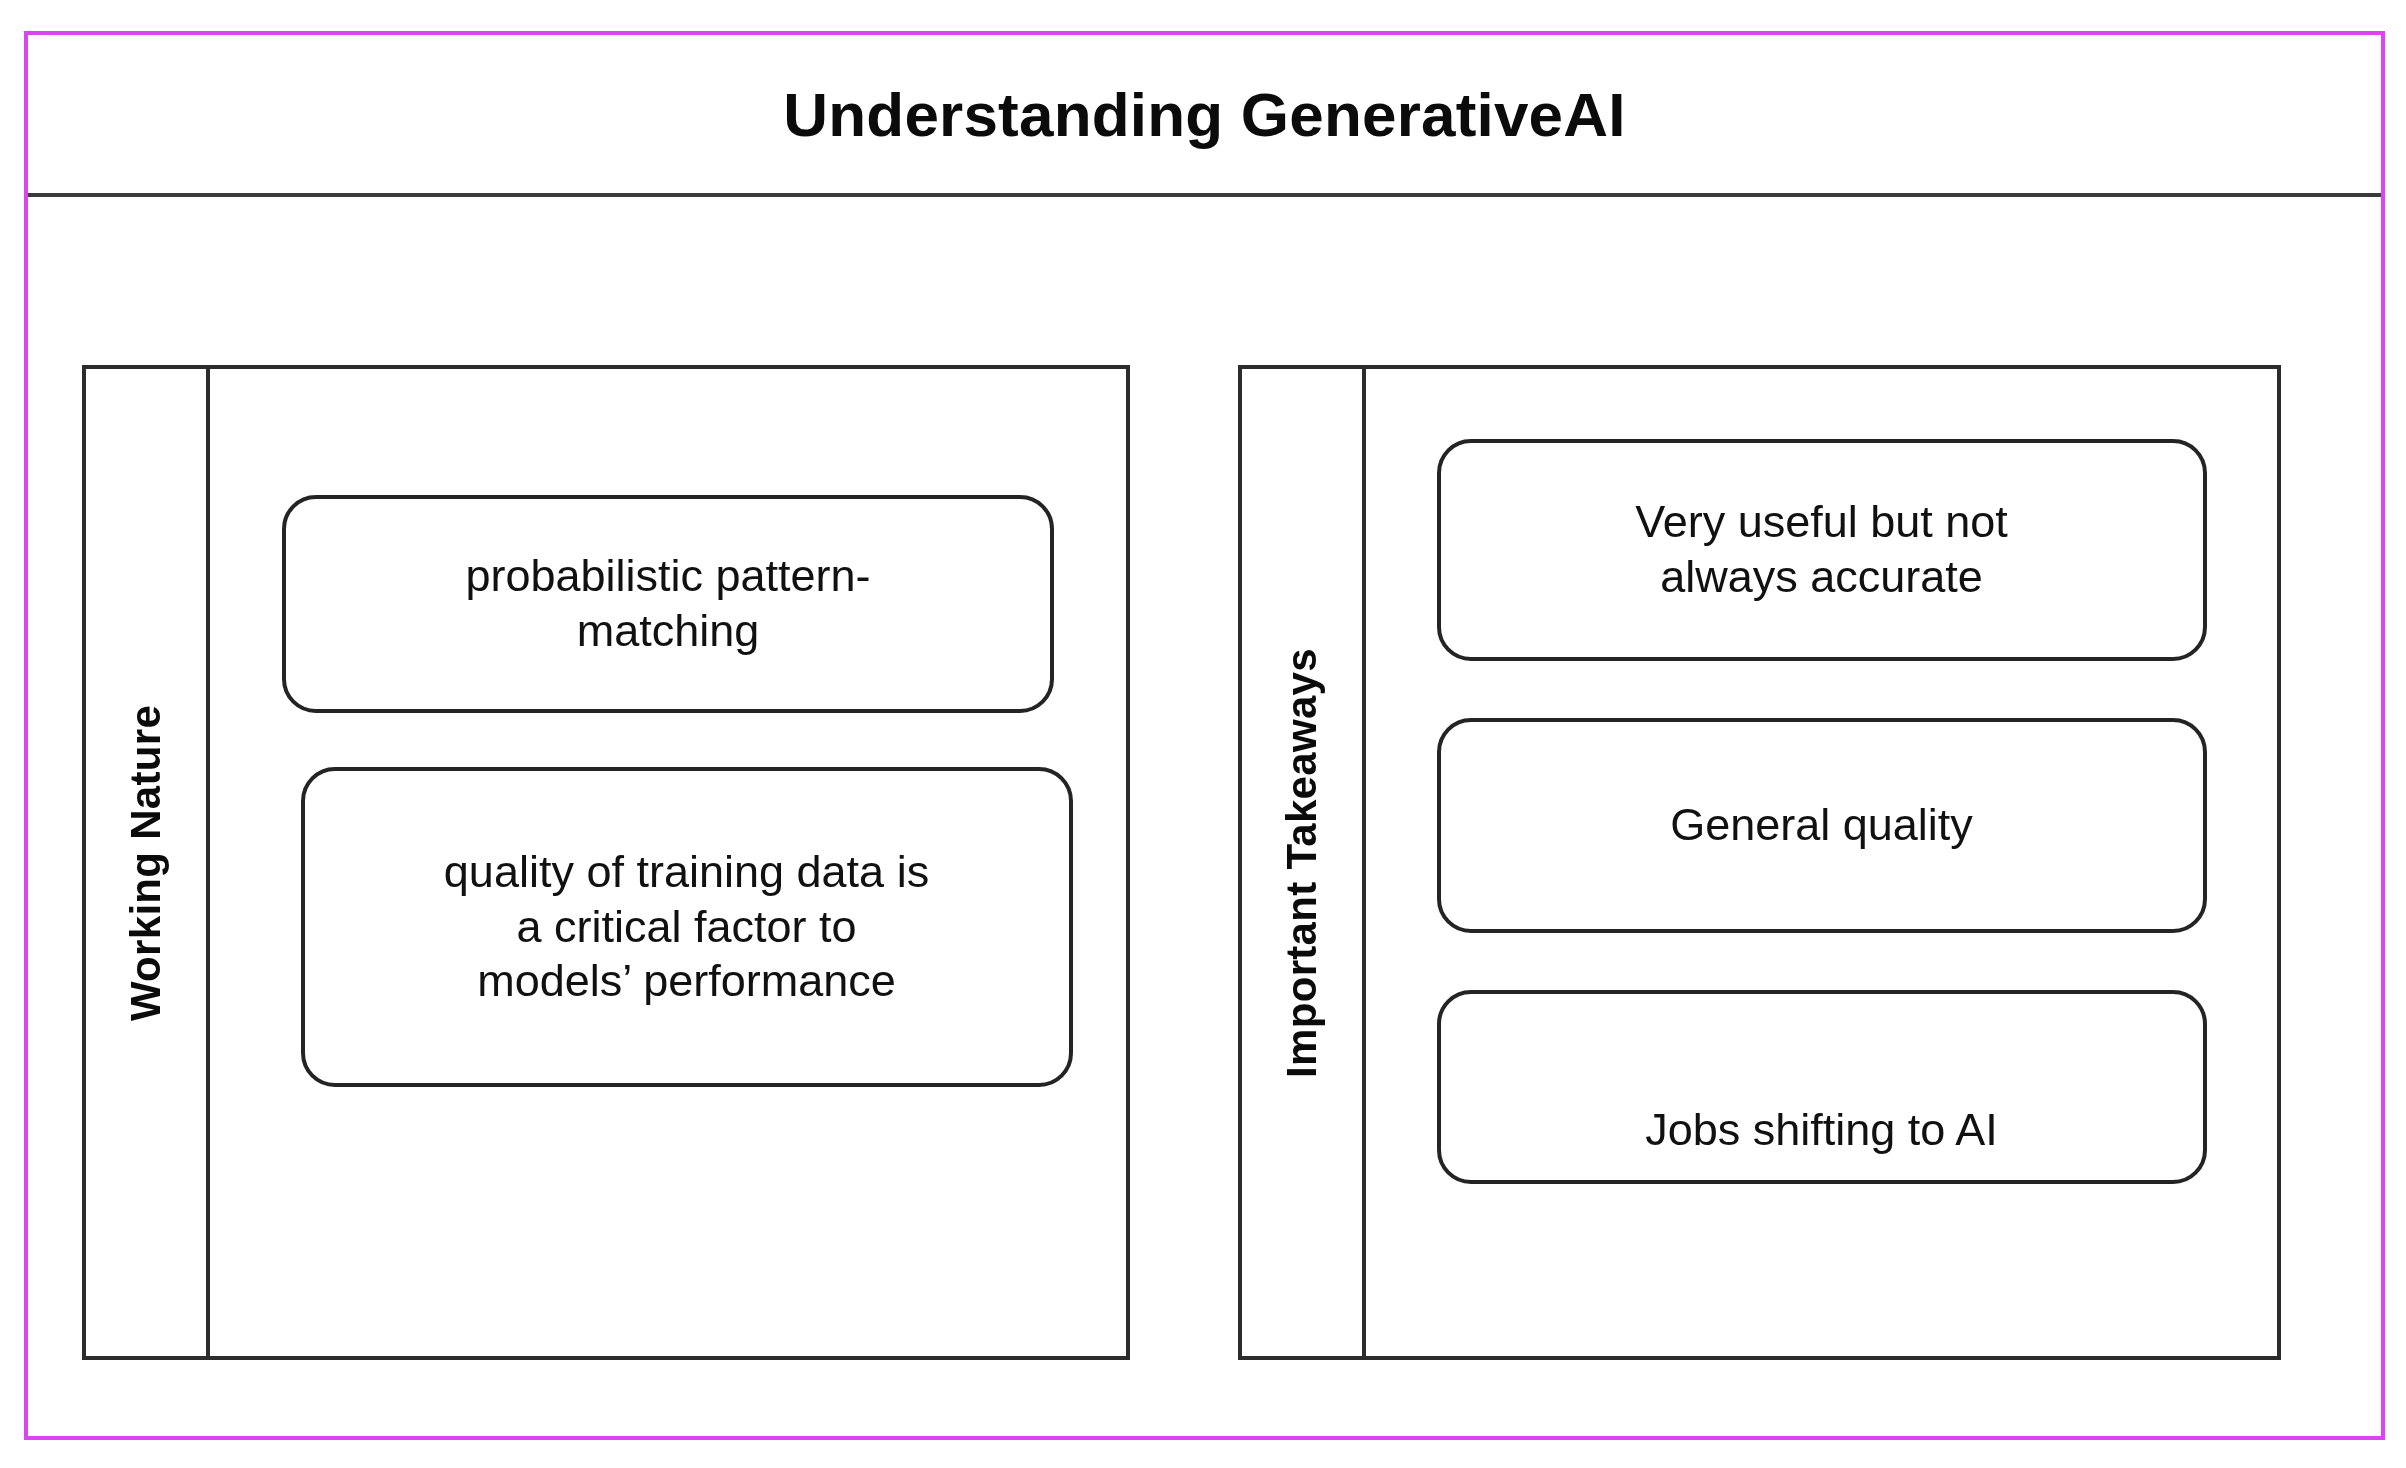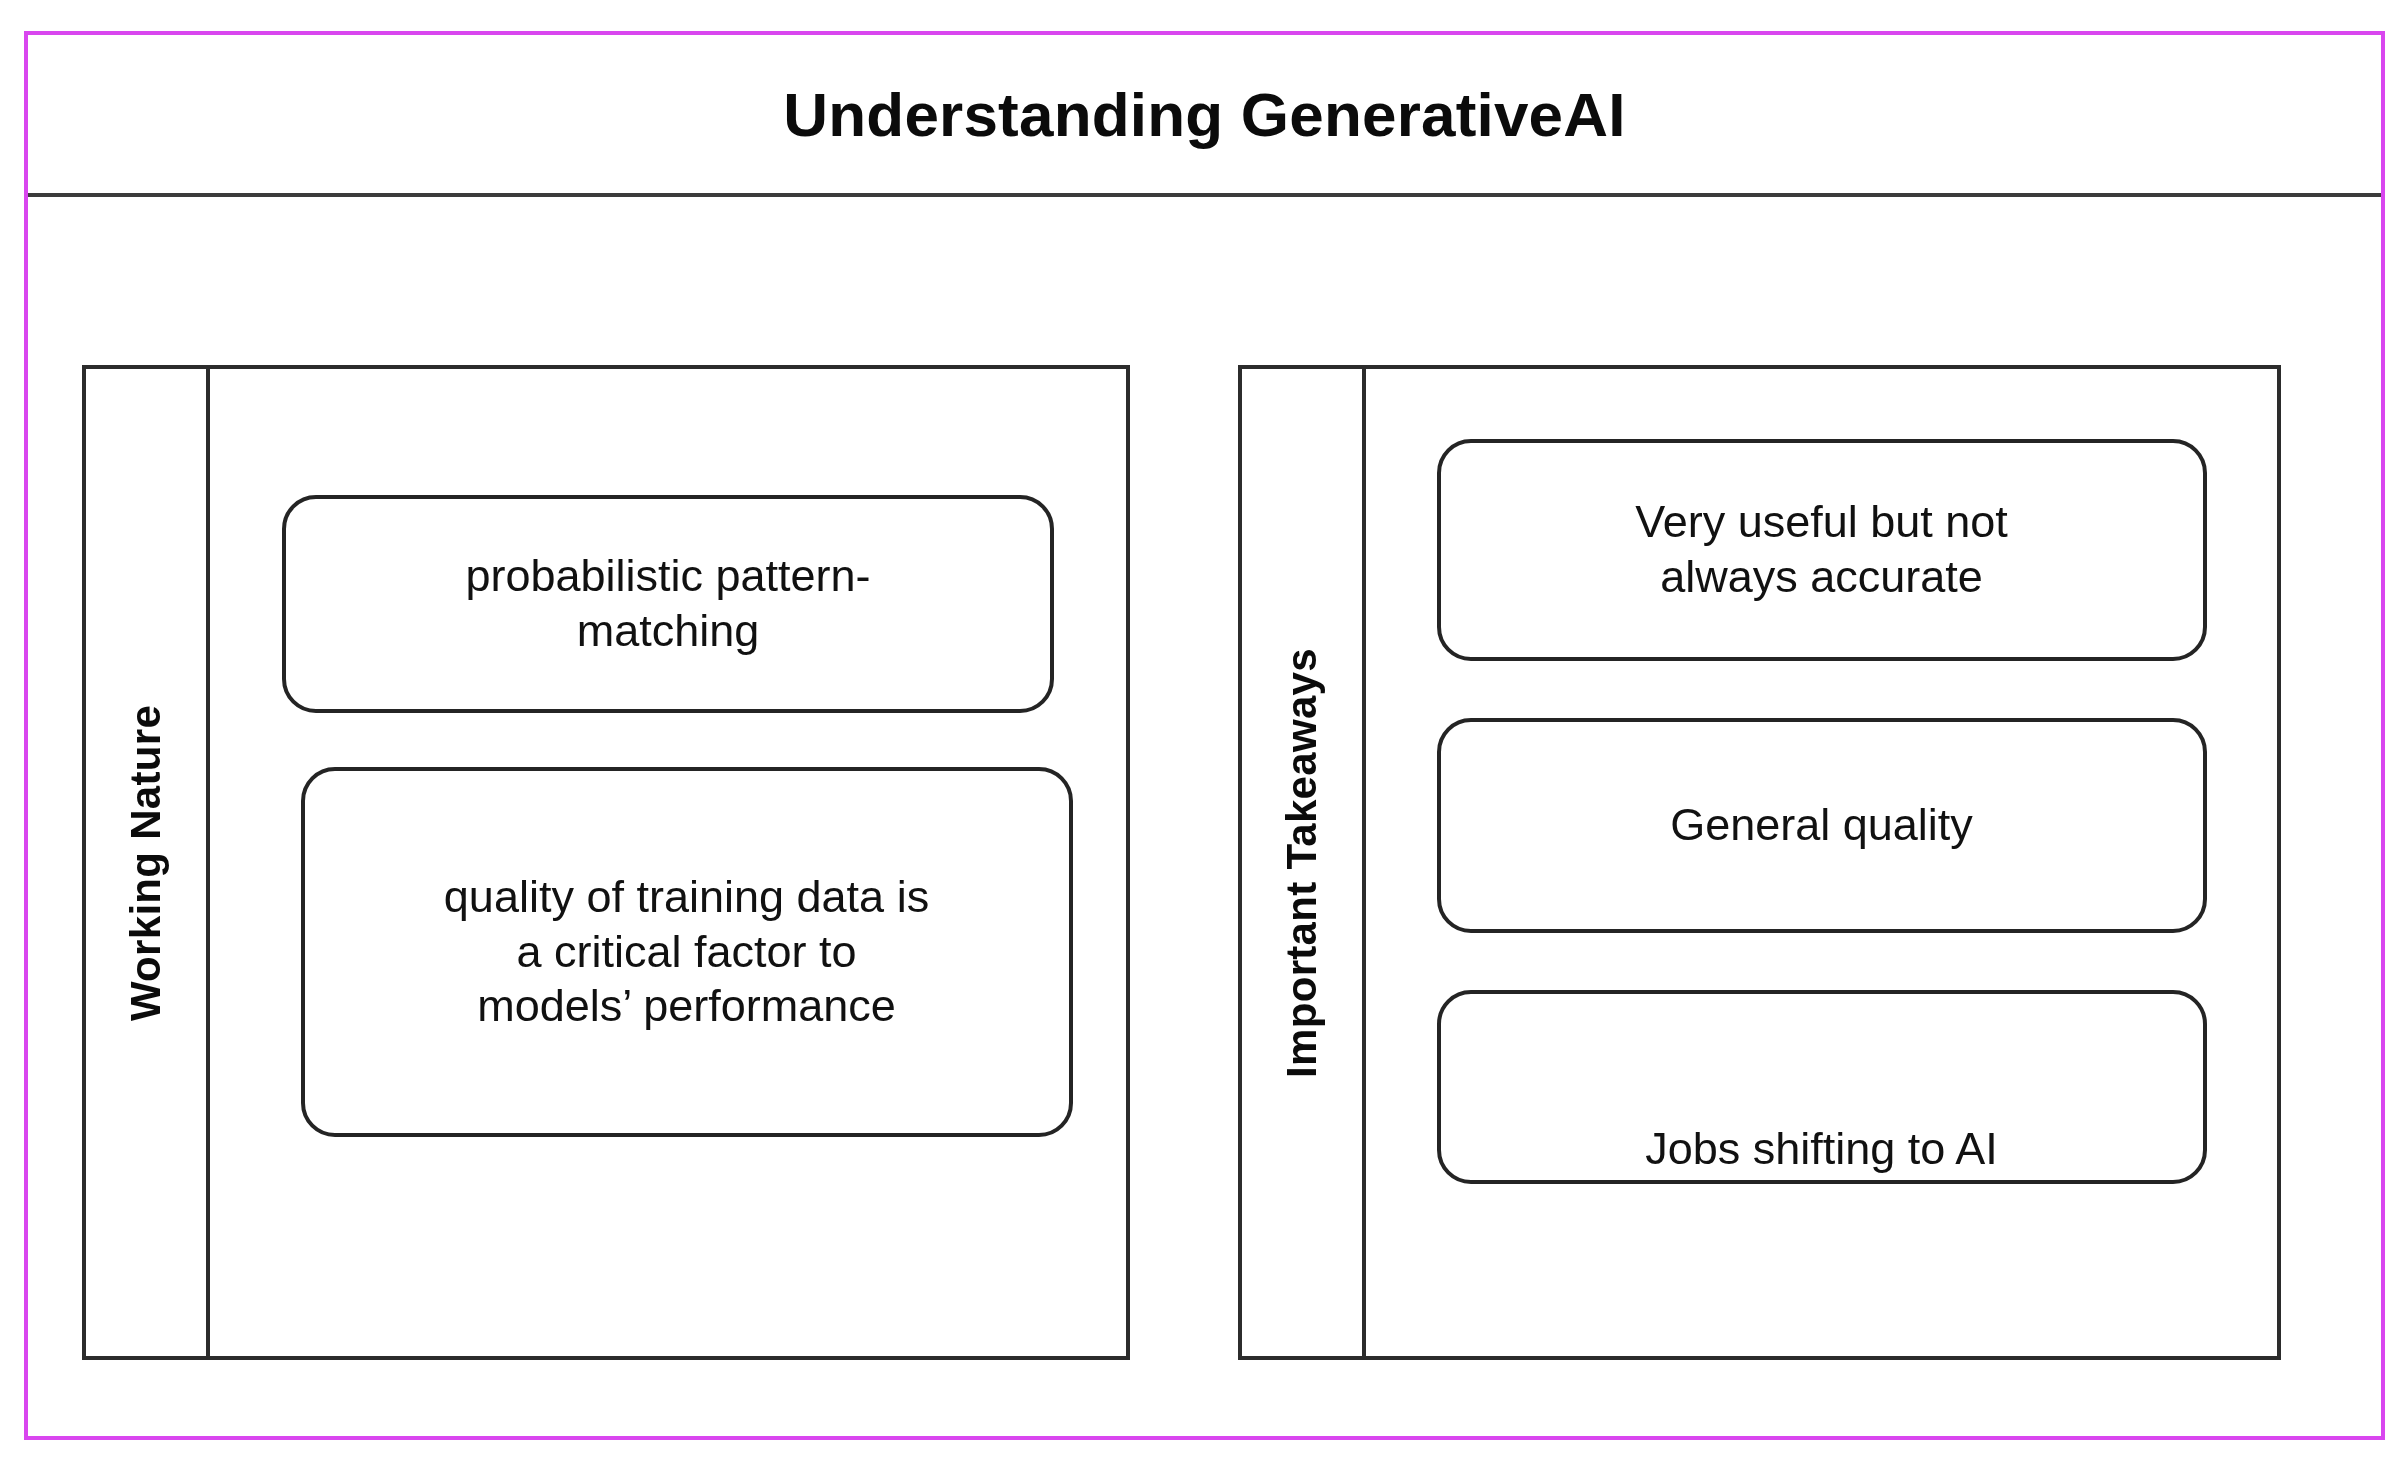--- a/index.html
+++ b/index.html
@@ -125,25 +125,25 @@
     border-radius: 34px;
     box-sizing: border-box;
     background: #ffffff;
     display: flex;
     align-items: center;
     justify-content: center;
     text-align: center;
     font-size: 45px;
     line-height: 1.22;
     color: #111111;
-    padding: 3px 16px;
+    padding: 22px 16px;
   }
   .left-content .card { width: 772px; }
   .left-content .card-0 { height: 218px; }
-  .left-content .card-1 { height: 370px; margin-left: 37px; }
+  .left-content .card-1 { height: 320px; margin-left: 37px; }
 
   .right-content .card { width: 770px; }
   .right-content .card-0 { height: 222px; }
   .right-content .card-1 { height: 215px; }
   .right-content .card-2 { height: 194px; align-items: flex-end; }
 
   .card-text {
     display: block;
     white-space: pre-line;
   }

